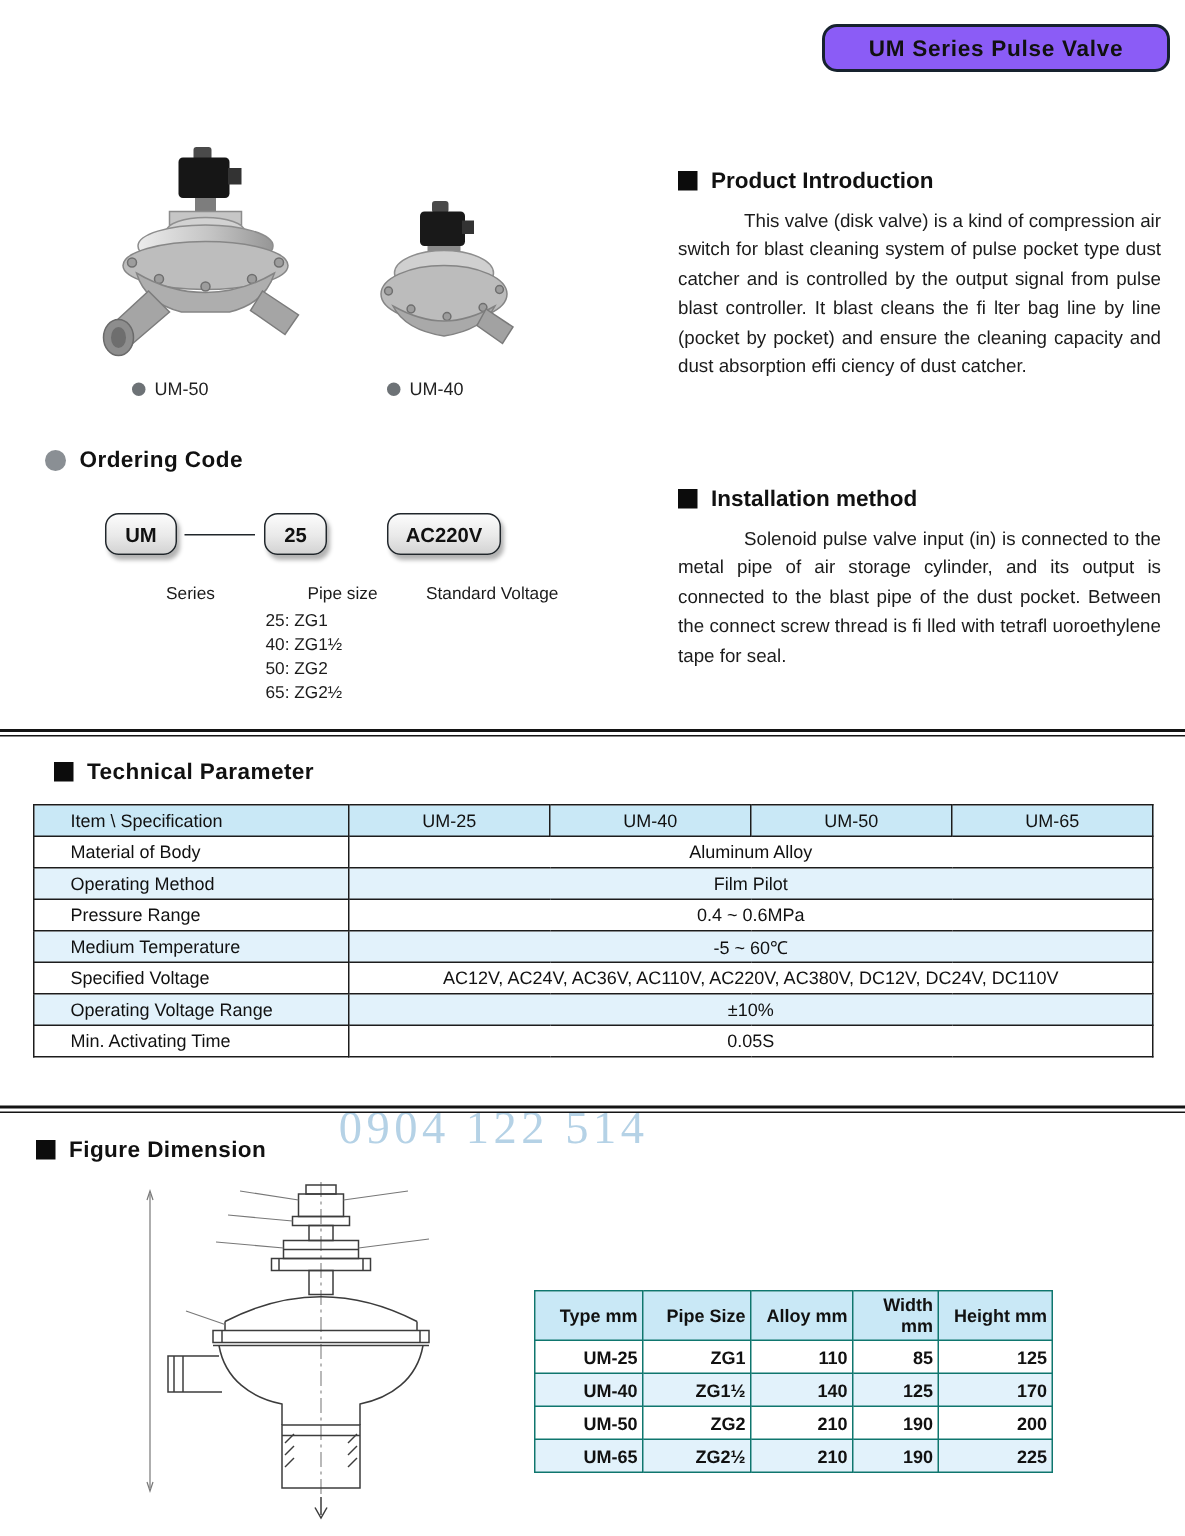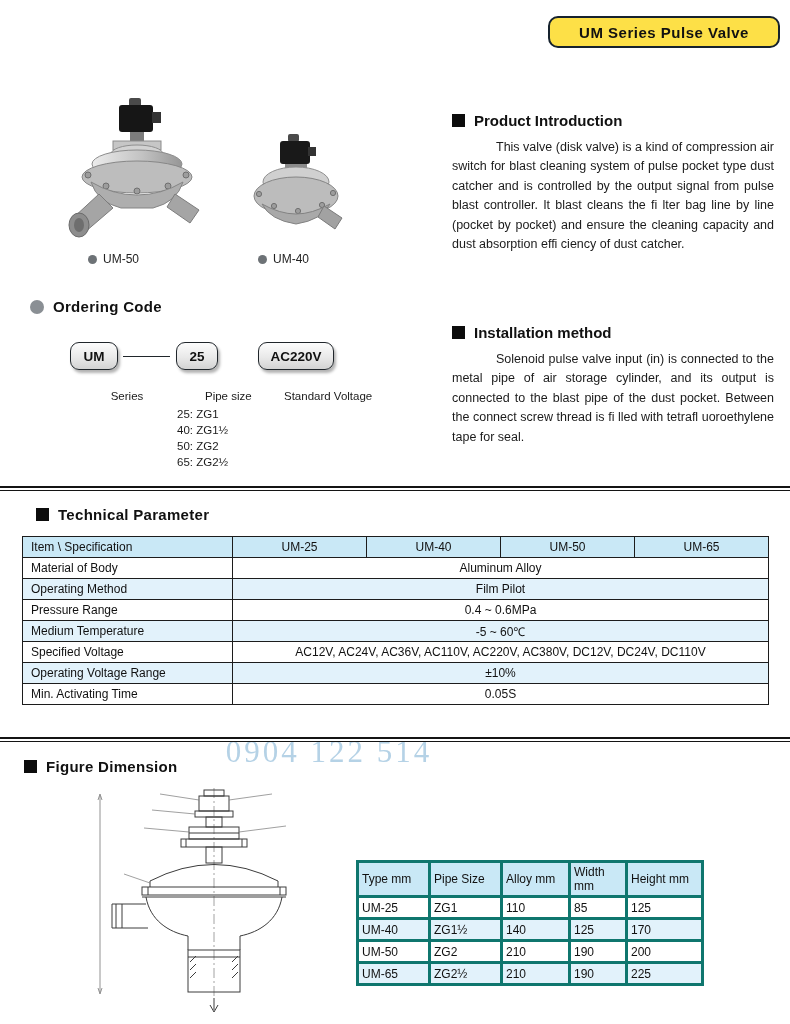--- a/index.html
+++ b/index.html
@@ -3,21 +3,21 @@
 <meta charset="utf-8">
 <style>
   * { margin:0; padding:0; box-sizing:border-box; }
   html,body { background:#ffffff; }
   body { font-family:"Liberation Sans", sans-serif; color:#111; }
   .page { position:relative; width:790px; height:1024px; background:#fff; overflow:hidden; }
 
   
   .title-badge {
     position:absolute; top:16px; right:10px; width:232px; height:32px;
-    border:2px solid #16222e; border-radius:10px; background:#fde047;
+    border:2px solid #16222e; border-radius:10px; background:#8b5cf6;
     display:flex; align-items:center; justify-content:center;
     font-size:15px; font-weight:bold; letter-spacing:.5px;
   }
 
   
   .h { position:absolute; display:flex; align-items:center; gap:9px;
        font-size:15px; font-weight:bold; letter-spacing:.3px; }
   .h .sq { width:13px; height:13px; background:#0c0c0c; display:inline-block; flex:0 0 auto; }
   .h .dot { width:14px; height:14px; border-radius:50%; background:#8a8f94; display:inline-block; flex:0 0 auto; }
 
@@ -43,29 +43,29 @@
   .pipe-list { position:absolute; font-size:11.5px; line-height:16px; color:#1b1b1b; }
 
   
   .rule { position:absolute; left:0; width:790px; height:5px;
           border-top:2.5px solid #141414; border-bottom:1px solid #141414; }
 
   
   table { border-collapse:collapse; table-layout:fixed; }
   .tech-table { position:absolute; left:22px; top:536px; width:746px; border:1.5px solid #141414; }
   .tech-table th, .tech-table td { border:1px solid #1c1c1c; height:21px; font-size:12px;
-      font-weight:normal; padding:1px 8px; }
+      font-weight:normal; padding:1px 24px; }
   .tech-table .item { text-align:left; }
   .tech-table .val { text-align:center; }
   .tech-table tr.hdr th { background:#c9e8f6; }
   .tech-table tr.alt td { background:#e2f2fb; }
 
   .dim-table { position:absolute; left:356px; top:860px; width:345px; border:1.5px solid #141414; }
-  .dim-table th, .dim-table td { border:3px solid #0f766e; font-size:12px; font-weight:normal;
-      text-align:left; padding:2px 3px; }
+  .dim-table th, .dim-table td { border:1px solid #0f766e; font-size:12px; font-weight:bold;
+      text-align:right; padding:2px 3px; }
   .dim-table th { background:#c9e8f6; height:29px; }
   .dim-table td { height:22px; }
   .dim-table tr.alt td { background:#e2f2fb; }
 
   
   .watermark { position:absolute; left:0; top:734px; width:658px; text-align:center;
     font-family:"Liberation Serif", serif; font-size:31px; letter-spacing:3px;
     color:#b5d2e6; z-index:0; }
 
   .z1 { z-index:1; }

